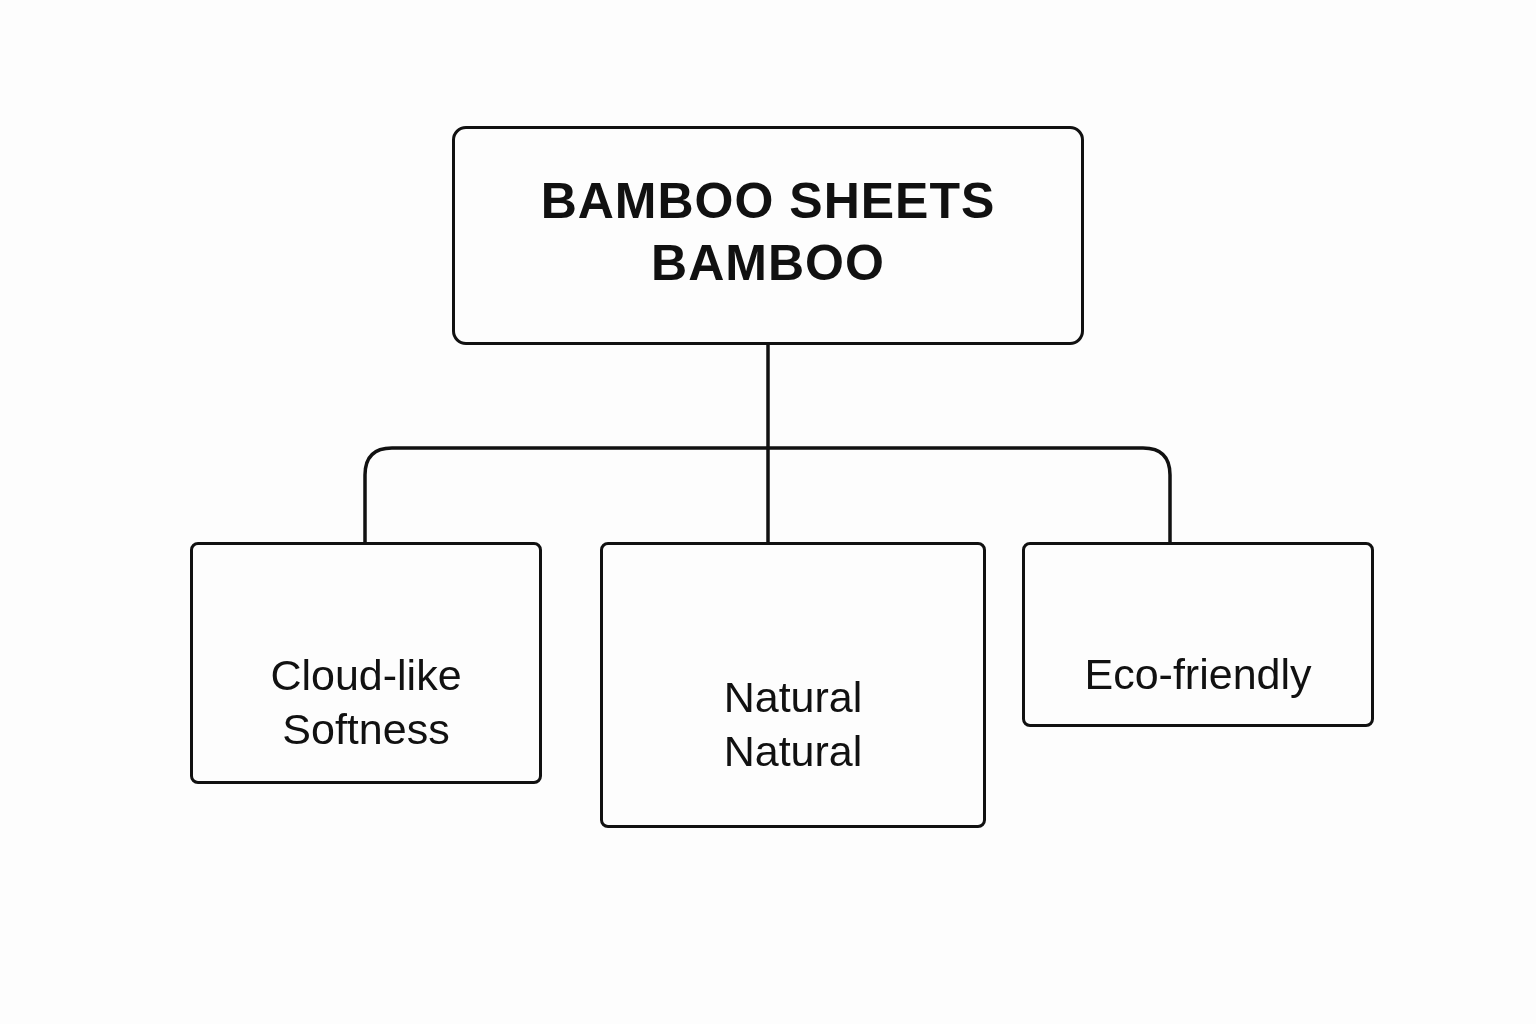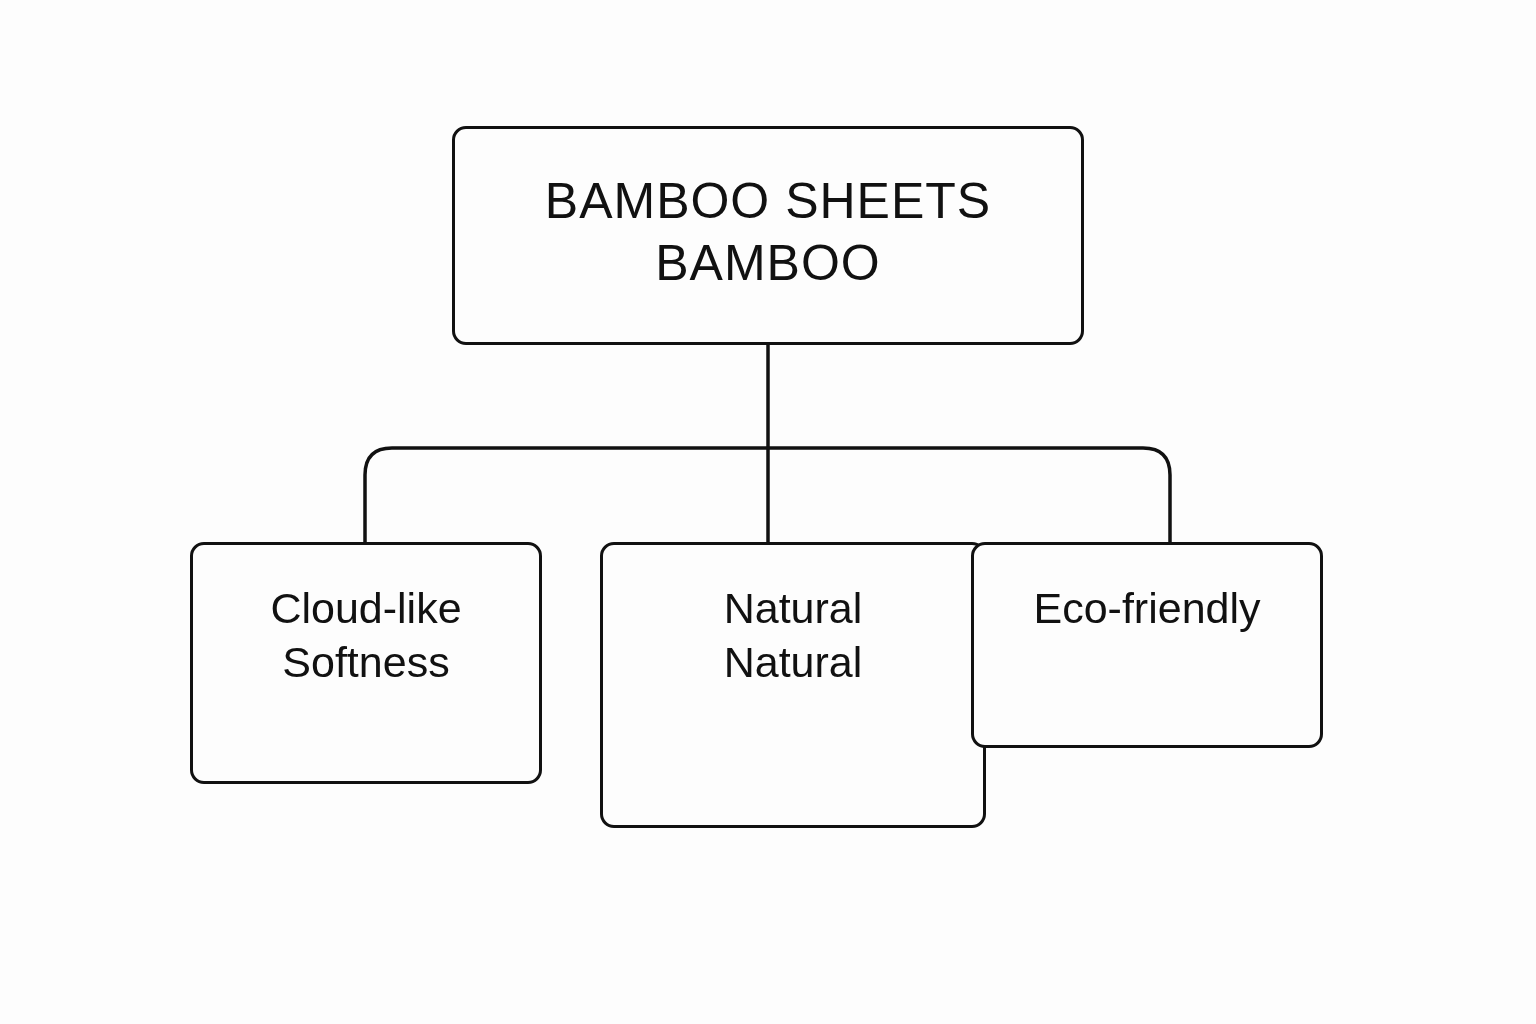--- a/index.html
+++ b/index.html
@@ -36,37 +36,38 @@
     .root {
       left: 452px;
       top: 126px;
       width: 632px;
       height: 219px;
       justify-content: center;
       padding-bottom: 8px;
     }
     .root .line {
       font-size: 50px;
-      font-weight: normal;
+      font-weight: bold;
       letter-spacing: 1px;
       line-height: 62px;
     }
     .child {
       top: 542px;
-      justify-content: flex-start;
-      padding-top: 36px;
+      justify-content: center;
+      padding-top: 78px;
+      border-radius: 8px;
     }
     .child .line {
       font-size: 43px;
       line-height: 54px;
       white-space: nowrap;
     }
     .child-1 { left: 190px; width: 352px; height: 242px; }
     .child-2 { left: 600px; width: 386px; height: 286px; }
-    .child-3 { left: 971px; width: 352px; height: 206px; }
+    .child-3 { left: 1022px; width: 352px; height: 185px; }
   </style>
 </head>
 <body>
 
 <svg class="connectors" viewBox="0 0 1536 1024">
   <path d="M768 345 L768 542" fill="none" stroke="#111111" stroke-width="3.5"></path>
   <path d="M365 542 L365 475 Q365 448 392 448 L1143 448 Q1170 448 1170 475 L1170 542" fill="none" stroke="#111111" stroke-width="3.5"></path>
 </svg>
 
 <div class="node root">

